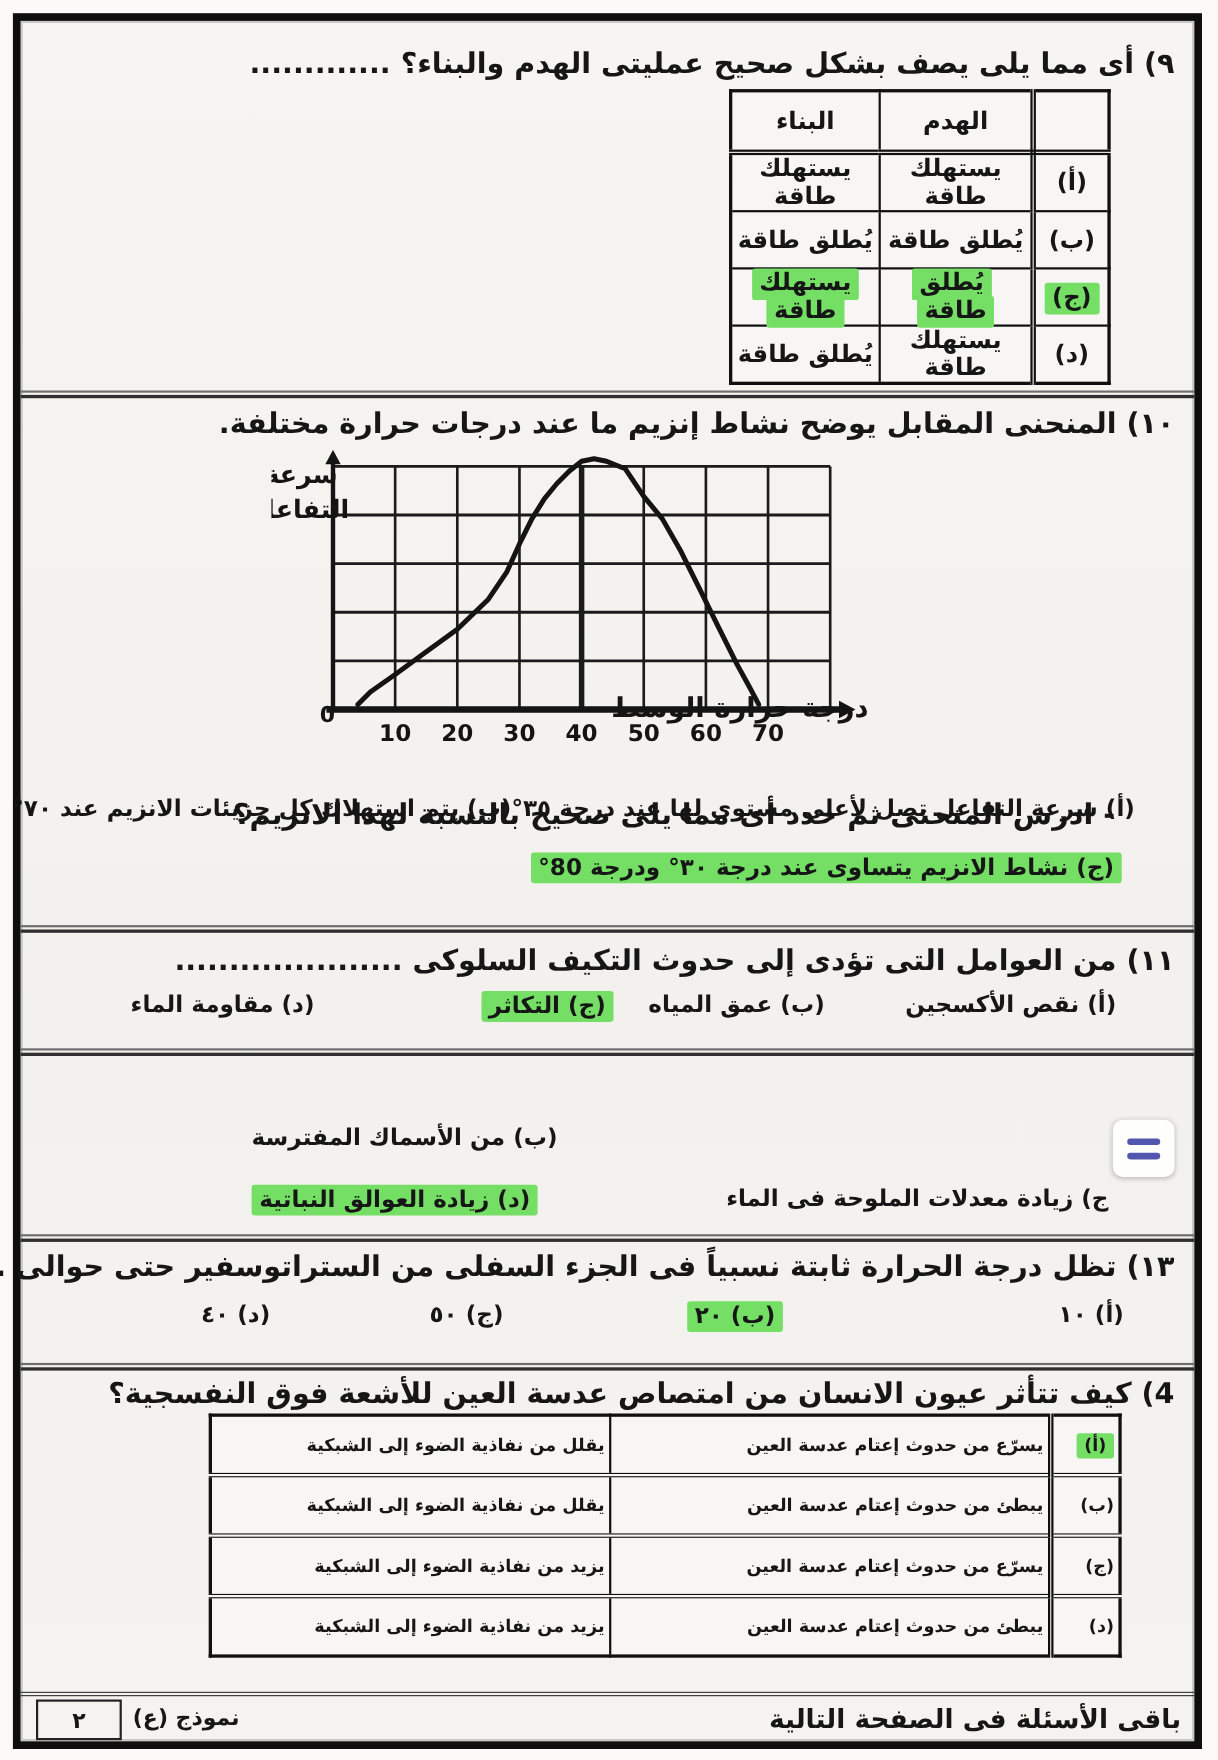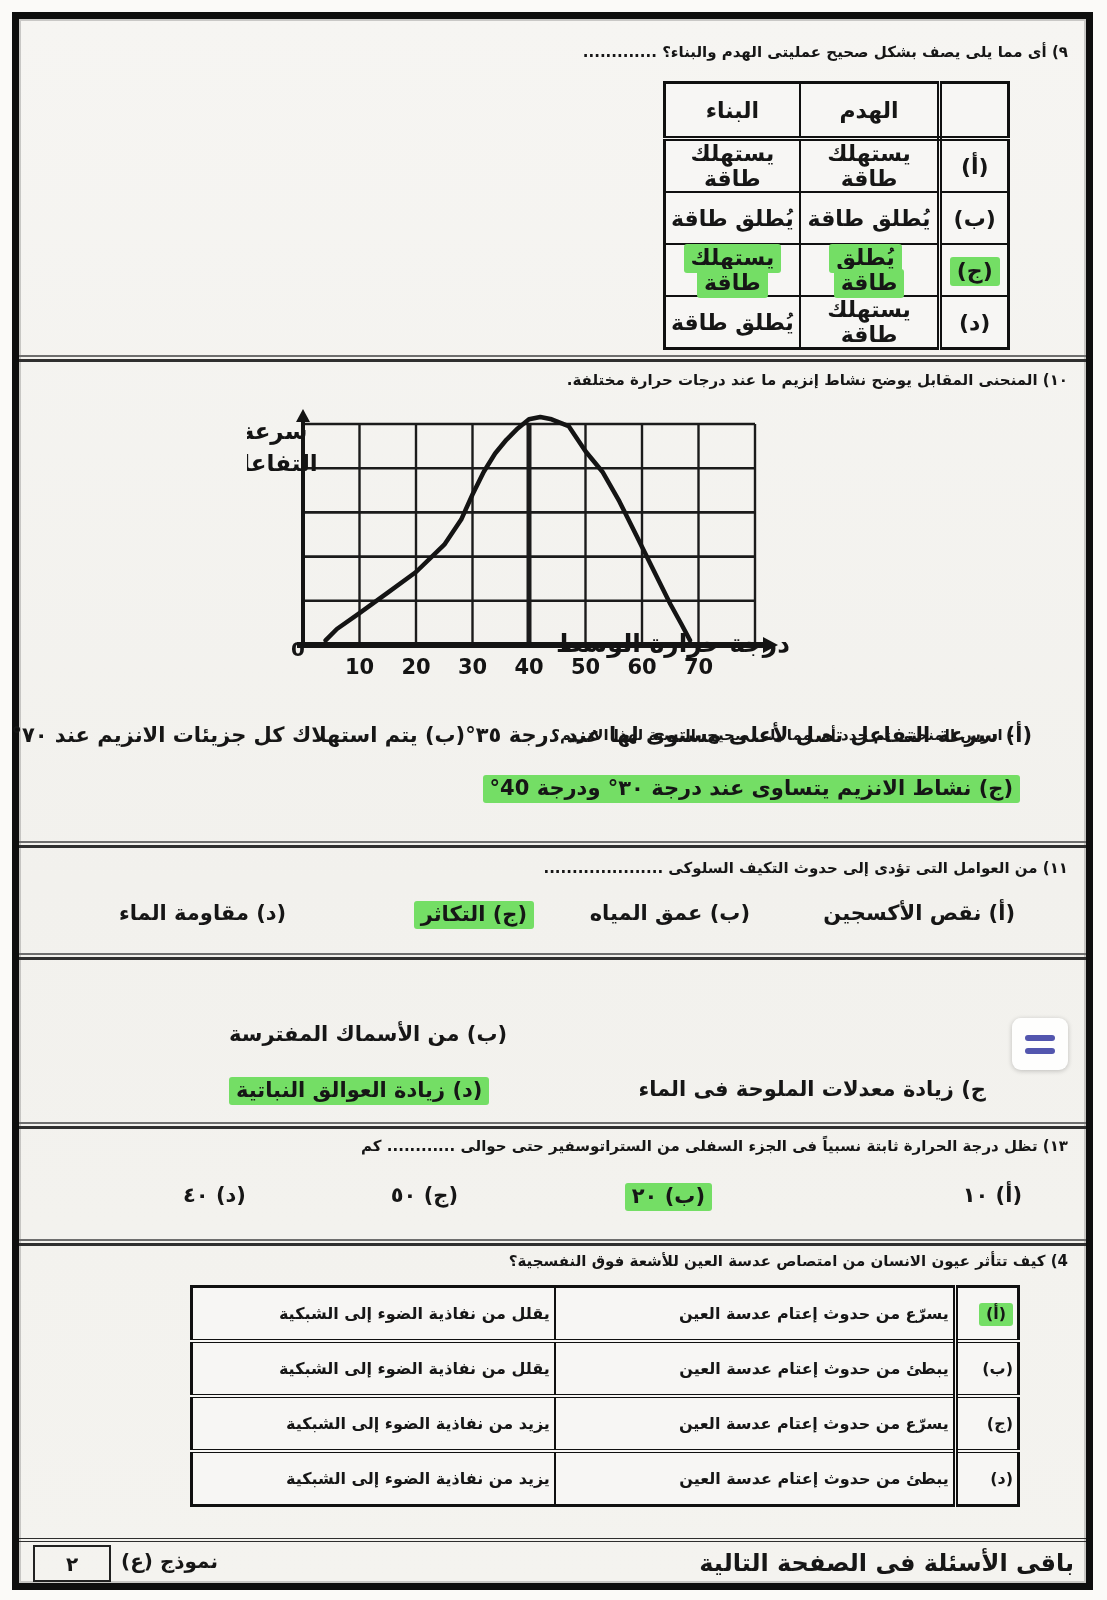--- a/index.html
+++ b/index.html
@@ -10,21 +10,21 @@
     font-weight:bold;color:#161616;
     -webkit-font-smoothing:antialiased;
   }
   .frame{
     position:absolute;left:12px;top:12px;right:14px;bottom:10px;
     border:7px solid #0e0e0e;
     background:linear-gradient(180deg,#f6f5f2 0%,#f2f1ed 55%,#f4f3ef 100%);
     box-shadow:inset 0 0 0 2px rgba(0,0,0,.18);
   }
   .abs{position:absolute;}
-  .qtitle{font-size:15px;white-space:nowrap;}
+  .qtitle{font-size:26px;white-space:nowrap;}
   .opt{font-size:21px;white-space:nowrap;}
   .hl{background:#74de65;padding:1px 7px 3px;border-radius:3px;box-decoration-break:clone;}
   .divider{left:0;right:0;height:2px;border-top:2px solid #6e6e6e;border-bottom:3px solid #2f2f2f;}
   
   table{border-collapse:collapse;table-layout:fixed;}
   .q9t{width:347px;border:3px solid #101010;background:#f7f6f4;}
   .q9t td,.q9t th{border:2px solid #101010;text-align:center;vertical-align:middle;
     font-size:22px;font-weight:bold;height:50px;padding:0 2px;}
   .q9t thead th{height:52px;border-bottom:5px double #101010;}
   .q9t .letter{border-left:5px double #101010;}
@@ -137,40 +137,40 @@
     </svg>
   </div>
 
   <div class="abs qtitle" style="top:667px;right:72px;margin-top:40px;">- ادرس المنحنى ثم حدد أى مما يلى صحيح بالنسبة لهذا الانزيم؟</div>
 
   <div class="abs line1" style="top:704px;">
     <span class="opt">(أ) سرعة التفاعل تصل لأعلى مستوى لها عند درجة ٣٥°</span>
     <span class="opt">(ب) يتم استهلاك كل جزيئات الانزيم عند ٧٠°</span>
   </div>
   <div class="abs" style="top:756px;left:0;right:0;height:42px;">
-    <span class="opt hl abs" style="right:66px;top:0;">(ج) نشاط الانزيم يتساوى عند درجة ٣٠° ودرجة 40°</span>
+    <span class="opt hl abs" style="right:66px;top:0;">(ج) نشاط الانزيم يتساوى عند درجة ٣٠° ودرجة 80°</span>
   </div>
 
   <div class="abs divider" style="top:822px;"></div>
 
   <div class="abs qtitle" style="top:840px;right:18px;">١١) من العوامل التى تؤدى إلى حدوث التكيف السلوكى .....................</div>
   <div class="abs" style="top:882px;left:0;right:0;height:40px;">
     <span class="opt abs" style="right:71px;">(أ) نقص الأكسجين</span>
     <span class="opt abs" style="right:336px;margin-left:40px;">(ب) عمق المياه</span>
-    <span class="opt hl abs" style="right:552px;">(ج) التكاثر</span>
+    <span class="opt hl abs" style="right:528px;">(ج) التكاثر</span>
     <span class="opt abs" style="left:100px;">(د) مقاومة الماء</span>
   </div>
 
   <div class="abs divider" style="top:934px;"></div>
 
   <div class="abs" style="top:1003px;left:0;right:0;height:40px;">
     <span class="opt abs" style="left:210px;">(ب) من الأسماك المفترسة</span>
   </div>
   <div class="abs" style="top:1058px;left:0;right:0;height:40px;">
-    <span class="opt abs" style="right:100px;">ج) زيادة معدلات الملوحة فى الماء</span>
+    <span class="opt abs" style="right:78px;">ج) زيادة معدلات الملوحة فى الماء</span>
     <span class="opt hl abs" style="left:210px;">(د) زيادة العوالق النباتية</span>
   </div>
 
   <div class="abs chip" style="top:999px;left:993px;">
     <span class="bar"></span>
     <span class="bar"></span>
   </div>
 
   <div class="abs divider" style="top:1103px;"></div>
 

